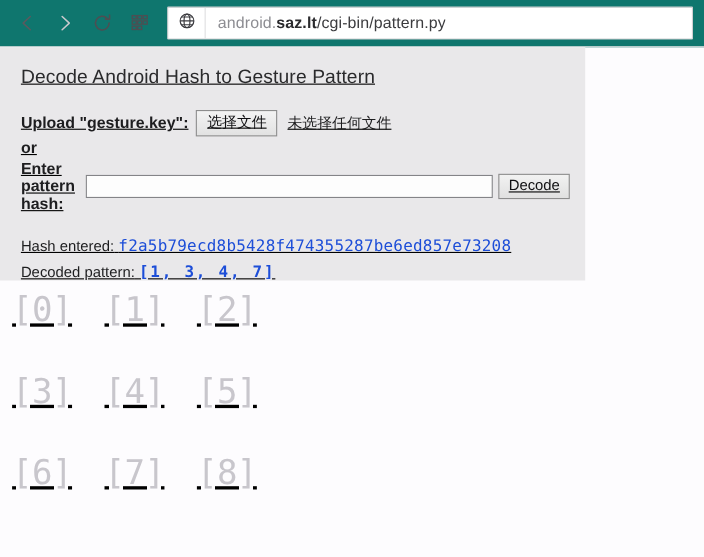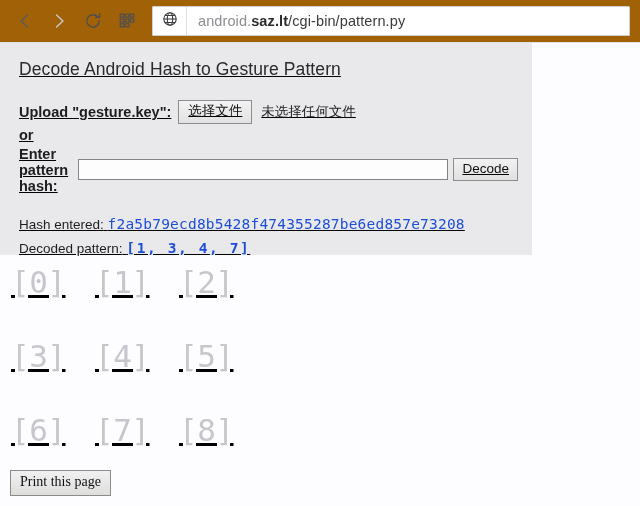--- a/index.html
+++ b/index.html
@@ -7,21 +7,21 @@
     margin: 0; padding: 0;
     width: 640px; height: 506px;
     overflow: hidden;
     background: #fdfcfe;
     font-family: "Liberation Sans", sans-serif;
   }
 
   
   #browser-toolbar {
     height: 43px;
-    background: #a16207;
+    background: #0f766e;
     border-bottom: 1px solid #e2e2e4;
     display: flex;
     align-items: center;
     padding: 0 10px 0 8px;
   }
   .nav-btn {
     width: 34px; height: 34px;
     display: flex; align-items: center; justify-content: center;
     flex: 0 0 auto;
     background: transparent; border: none; padding: 0;
@@ -303,15 +303,14 @@
       <div class="grid-cell">[5]</div>
     </div>
     <div class="grid-row">
       <div class="grid-cell">[6]</div>
       <div class="grid-cell">[7]</div>
       <div class="grid-cell">[8]</div>
     </div>
   </div>
 
   <div id="footer">
-    <button id="print-button">Print this page</button>
   </div>
 </div>
 
 </body></html>

